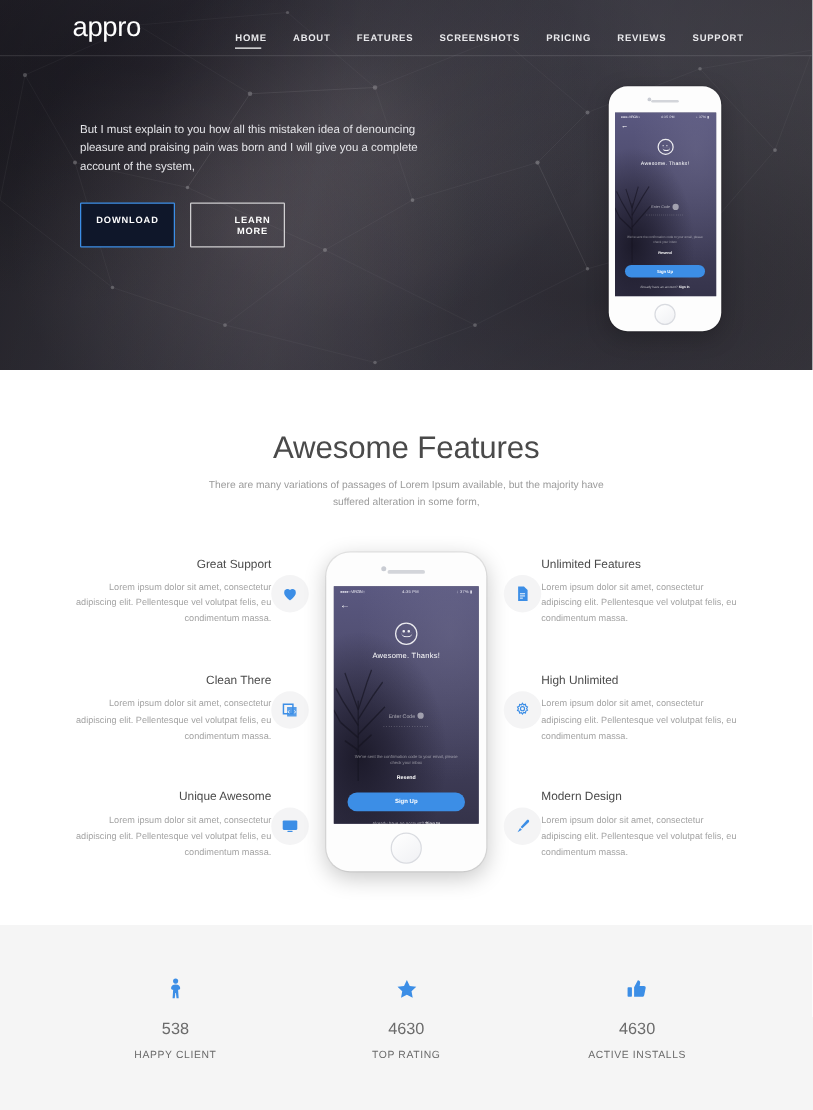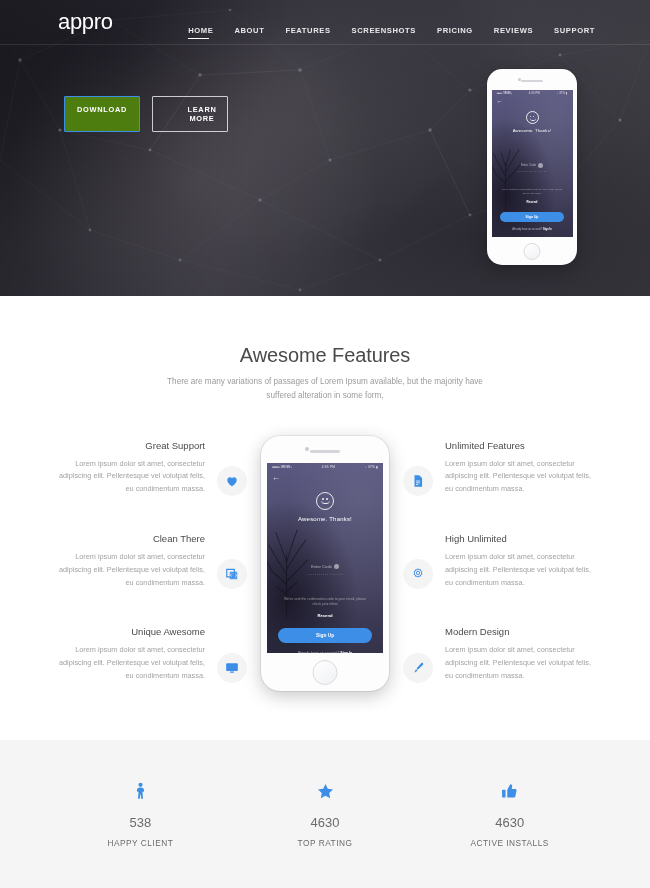--- a/index.html
+++ b/index.html
@@ -104,21 +104,21 @@
     font-size: 7.4px;
     letter-spacing: 0.7px;
     font-weight: 700;
     text-transform: uppercase;
     padding: 8px 0;
     width: 76px;
     text-align: center;
     cursor: pointer;
     border-radius: 1px;
   }
-  .btn-primary { background: #4d7c0f; color: #fff; border: 1px solid #3c8ee6; }
+  .btn-primary { background: #0f172a; color: #fff; border: 1px solid #3c8ee6; }
   .btn-ghost { background: transparent; color: #fff; border: 1px solid rgba(255,255,255,0.75); padding-left: 24px; }
 
   
   .phone {
     position: relative;
     background: #fdfdfd;
     border-radius: 15px;
     box-shadow: 0 5px 18px rgba(0,0,0,0.22), 0 0 0 1px rgba(0,0,0,0.07);
   }
   .phone-top { position: relative; height: 100%; }
@@ -248,21 +248,21 @@
 
   
   .features {
     position: relative;
     background: #fff;
     padding-top: 48px;
     height: 444px;
   }
   .sec-title {
     text-align: center;
-    font-size: 20px;
+    font-size: 25px;
     font-weight: 400;
     color: #4a4a4a;
     letter-spacing: -0.1px;
   }
   .sec-sub {
     text-align: center;
     font-size: 8.2px;
     color: #9b9b9b;
     line-height: 1.75;
     width: 330px;
@@ -276,21 +276,21 @@
   .feat-col {
     position: absolute;
     top: 0;
     width: 192px;
     display: flex;
     flex-direction: column;
     gap: 37px;
   }
   .feat-col.left { left: 55px; }
   .feat-col.right { right: 55px; }
-  .feat-item { display: flex; gap: 12px; align-items: flex-end; }
+  .feat-item { display: flex; align-items: center; }
   .feat-col.left .feat-item { flex-direction: row-reverse; text-align: right; }
   .feat-icon {
     flex: 0 0 auto;
     width: 30px; height: 30px;
     border-radius: 50%;
     background: #f4f4f5;
     display: flex; align-items: center; justify-content: center;
     color: #3c8ee6;
     margin-top: 2px;
   }
@@ -432,20 +432,21 @@
         <div class="nav-item">ABOUT</div>
         <div class="nav-item">FEATURES</div>
         <div class="nav-item">SCREENSHOTS</div>
         <div class="nav-item">PRICING</div>
         <div class="nav-item">REVIEWS</div>
         <div class="nav-item">SUPPORT</div>
       </nav>
     </header>
 
     <div class="hero-body">
+      <p class="hero-sub">But I must explain to you how all this mistaken idea of denouncing pleasure and praising pain was born and I will give you a complete account of the system,</p>
       <div class="hero-btns">
         <div class="btn btn-primary">DOWNLOAD</div>
         <div class="btn btn-ghost">LEARN MORE</div>
       </div>
     </div>
 
     <div class="phone hero-phone">
       <div class="phone-top">
         <div class="phone-cam"></div>
         <div class="phone-speaker"></div>

